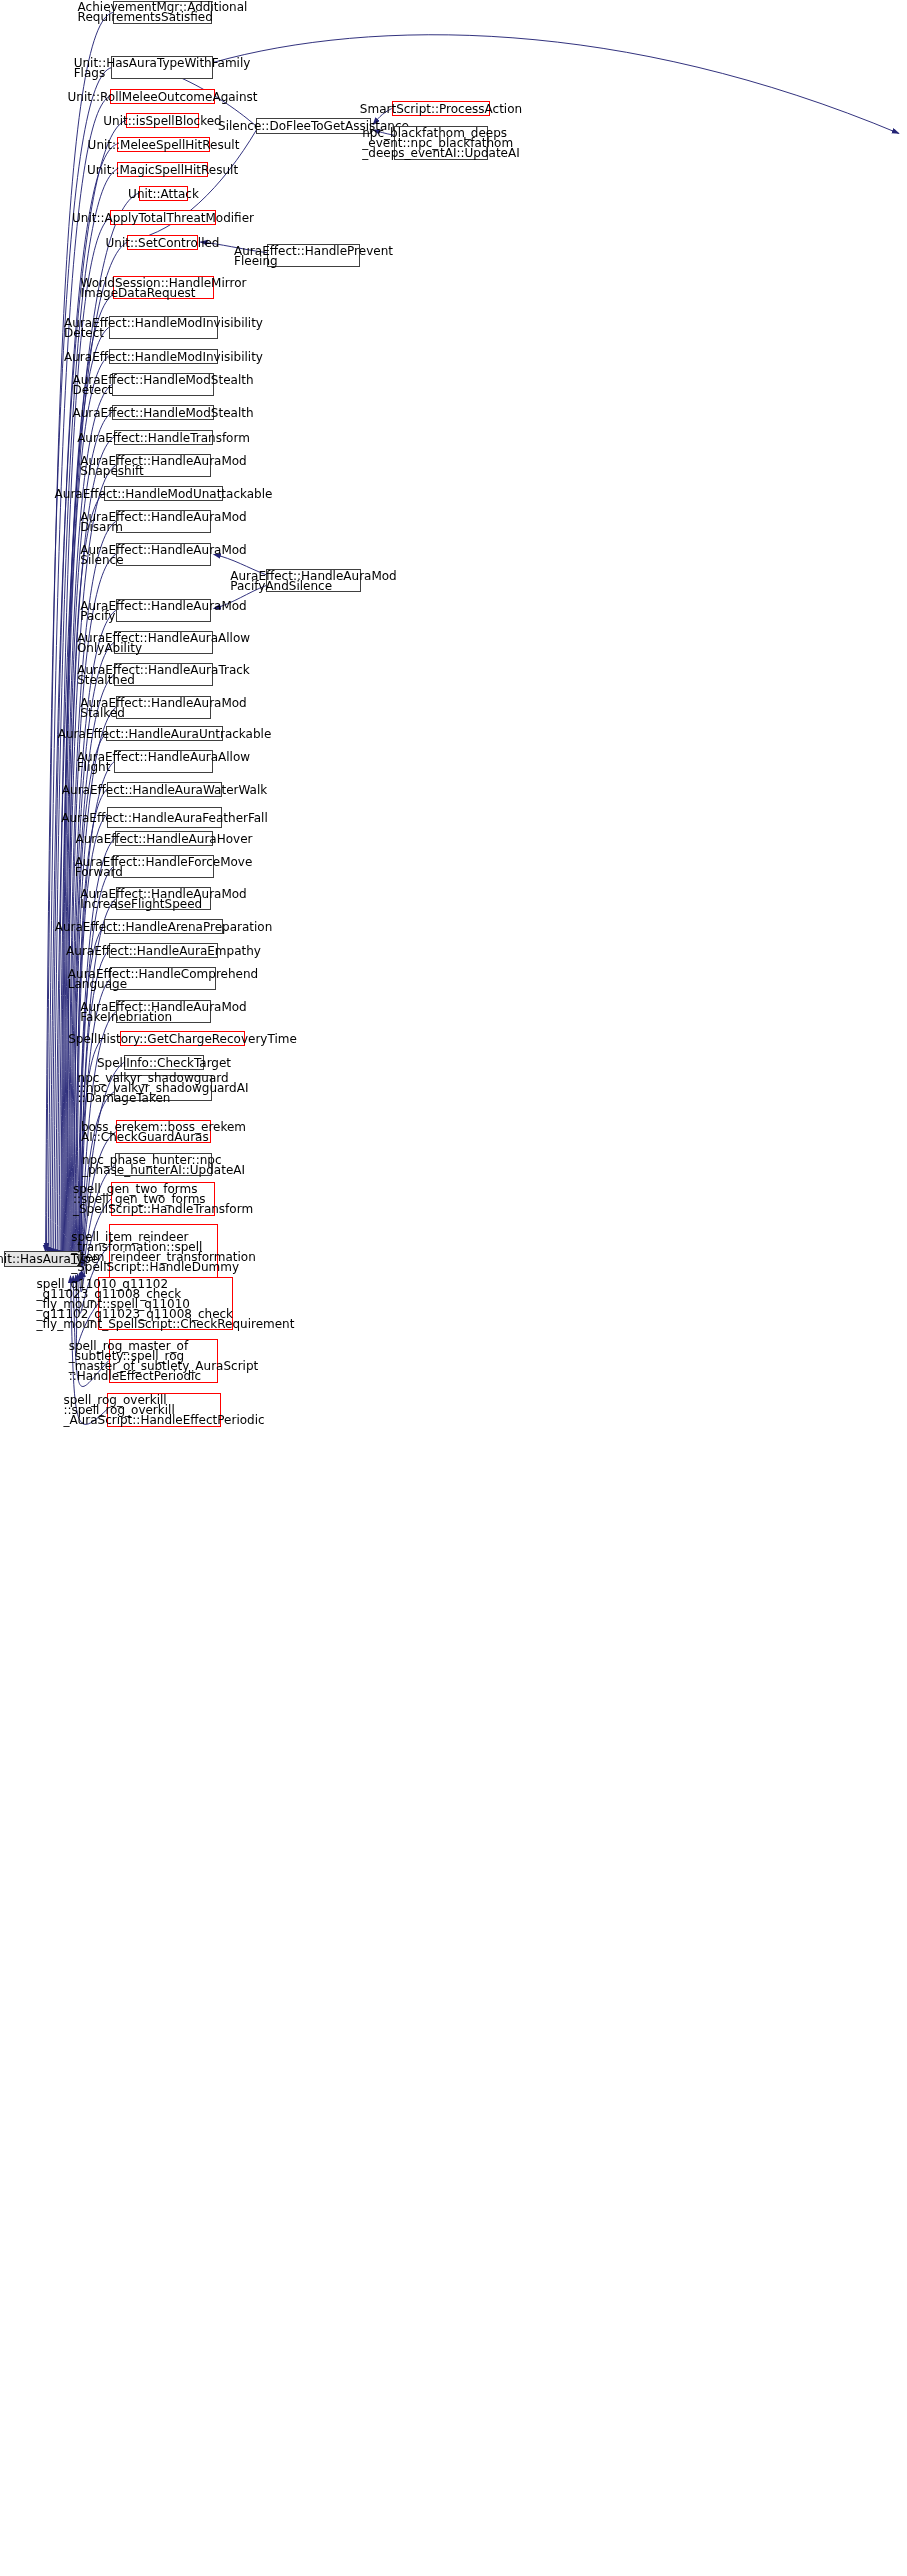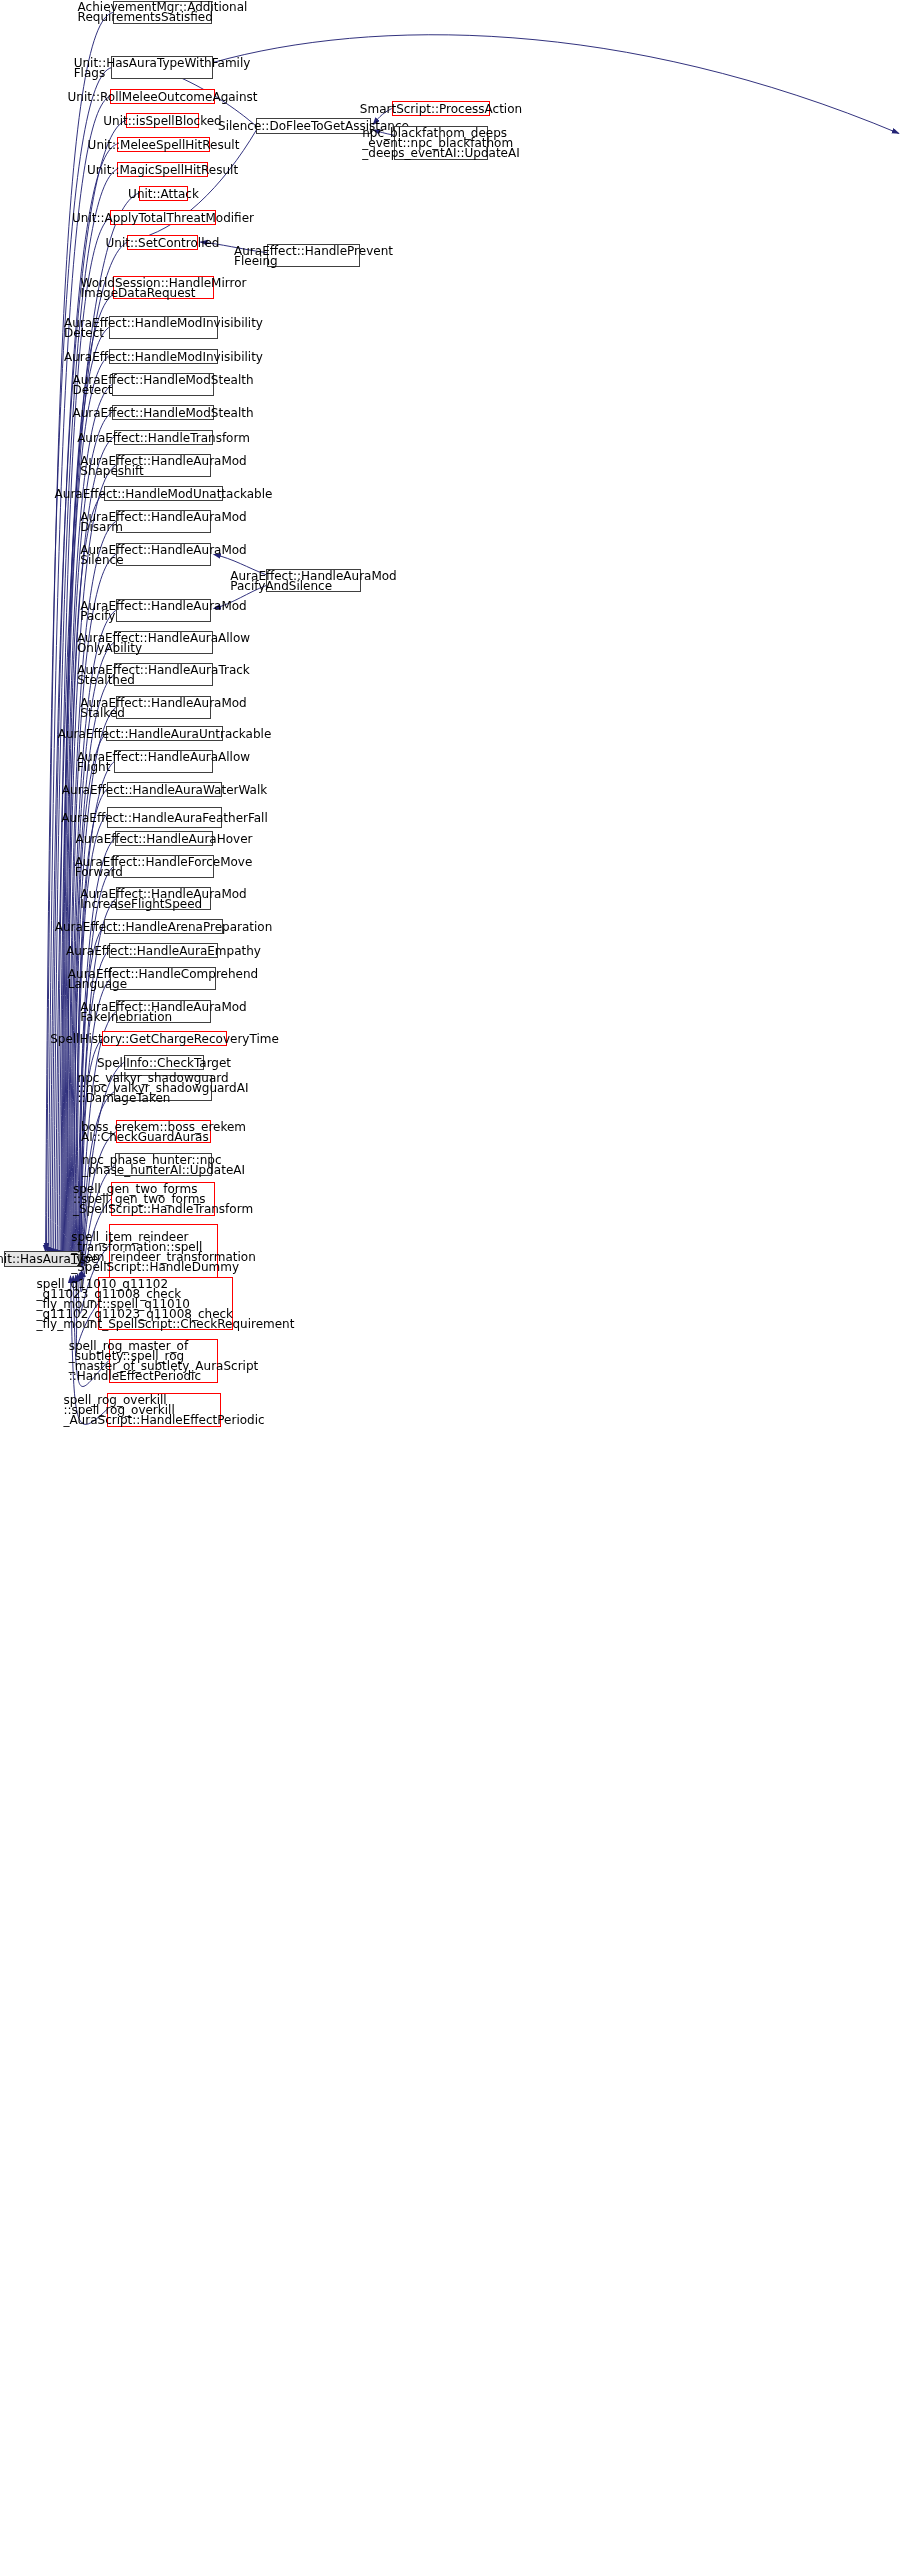--- a/index.html
+++ b/index.html
@@ -132,21 +132,21 @@
     <div class="node black" style="left: 113px; top: 855px; width: 101px; height: 23px;">AuraEffect::HandleForceMove
 Forward</div>
     <div class="node black" style="left: 116px; top: 887px; width: 95px; height: 23px;">AuraEffect::HandleAuraMod
 IncreaseFlightSpeed</div>
     <div class="node black" style="left: 104px; top: 919px; width: 119px; height: 15px;">AuraEffect::HandleArenaPreparation</div>
     <div class="node black" style="left: 109px; top: 943px; width: 109px; height: 15px;">AuraEffect::HandleAuraEmpathy</div>
     <div class="node black" style="left: 110px; top: 967px; width: 106px; height: 23px;">AuraEffect::HandleComprehend
 Language</div>
     <div class="node black" style="left: 116px; top: 1000px; width: 95px; height: 23px;">AuraEffect::HandleAuraMod
 FakeInebriation</div>
-    <div class="node red" style="left: 102px; top: 1031px; width: 125px; height: 15px;">SpellHistory::GetChargeRecoveryTime</div>
+    <div class="node red" style="left: 120px; top: 1031px; width: 125px; height: 15px;">SpellHistory::GetChargeRecoveryTime</div>
     <div class="node black" style="left: 124px; top: 1055px; width: 80px; height: 15px;">SpellInfo::CheckTarget</div>
     <div class="node black" style="left: 114px; top: 1075px; width: 98px; height: 26px;">npc_valkyr_shadowguard
 ::npc_valkyr_shadowguardAI
 ::DamageTaken</div>
     <div class="node red" style="left: 116px; top: 1120px; width: 95px; height: 23px;">boss_erekem::boss_erekem
 AI::CheckGuardAuras</div>
     <div class="node black" style="left: 115px; top: 1153px; width: 97px; height: 23px;">npc_phase_hunter::npc
 _phase_hunterAI::UpdateAI</div>
     <div class="node red" style="left: 111px; top: 1182px; width: 104px; height: 34px;">spell_gen_two_forms
 ::spell_gen_two_forms

